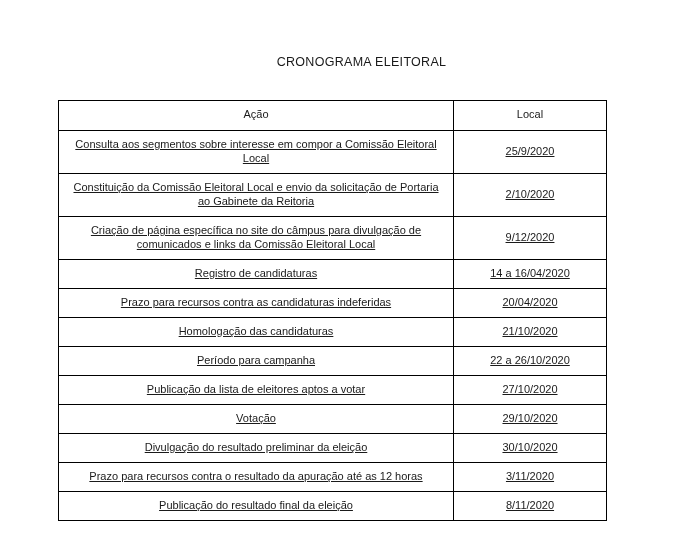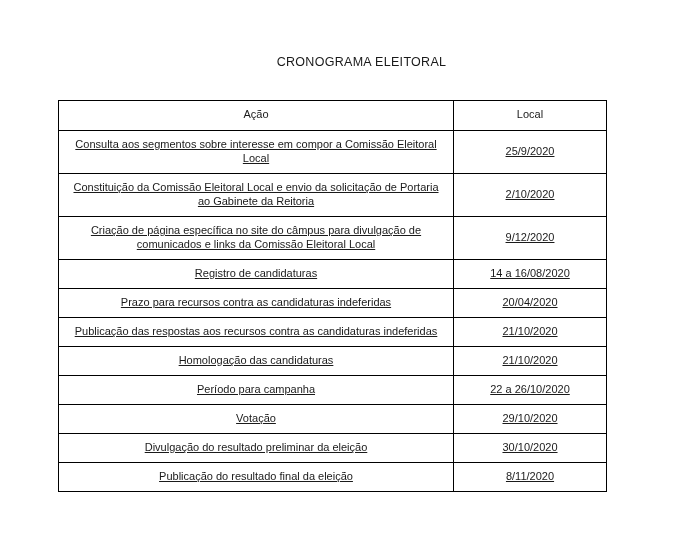--- a/index.html
+++ b/index.html
@@ -72,55 +72,59 @@
     <td class="cell-prazo">2/10/2020</td>
   </tr>
 
   <tr>
     <td class="cell-acao">Criação de página específica no site do câmpus para divulgação de comunicados e links da Comissão Eleitoral Local</td>
     <td class="cell-prazo">9/12/2020</td>
   </tr>
 
   <tr>
     <td class="cell-acao">Registro de candidaturas</td>
-    <td class="cell-prazo">14 a 16/08/2020</td>
+    <td class="cell-prazo">14 a 16/04/2020</td>
   </tr>
 
 
   <tr>
     <td class="cell-acao">Prazo para recursos contra as candidaturas indeferidas</td>
     <td class="cell-prazo">20/04/2020</td>
   </tr>
 
-  <tr>
-    <td class="cell-acao">Publicação das respostas aos recursos contra as candidaturas indeferidas</td>
-    <td class="cell-prazo">21/10/2020</td>
-  </tr>
 
   <tr>
     <td class="cell-acao">Homologação das candidaturas</td>
     <td class="cell-prazo">21/10/2020</td>
   </tr>
 
   <tr>
     <td class="cell-acao">Período para campanha</td>
     <td class="cell-prazo">22 a 26/10/2020</td>
   </tr>
 
+  <tr>
+    <td class="cell-acao">Publicação da lista de eleitores aptos a votar</td>
+    <td class="cell-prazo">27/10/2020</td>
+  </tr>
 
   <tr>
     <td class="cell-acao">Votação</td>
     <td class="cell-prazo">29/10/2020</td>
   </tr>
 
   <tr>
     <td class="cell-acao">Divulgação do resultado preliminar da eleição</td>
     <td class="cell-prazo">30/10/2020</td>
   </tr>
 
+  <tr>
+    <td class="cell-acao">Prazo para recursos contra o resultado da apuração até as 12 horas</td>
+    <td class="cell-prazo">3/11/2020</td>
+  </tr>
 
 
   <tr>
     <td class="cell-acao">Publicação do resultado final da eleição</td>
     <td class="cell-prazo">8/11/2020</td>
   </tr>
 </tbody>
   </table>
 </main>
 

